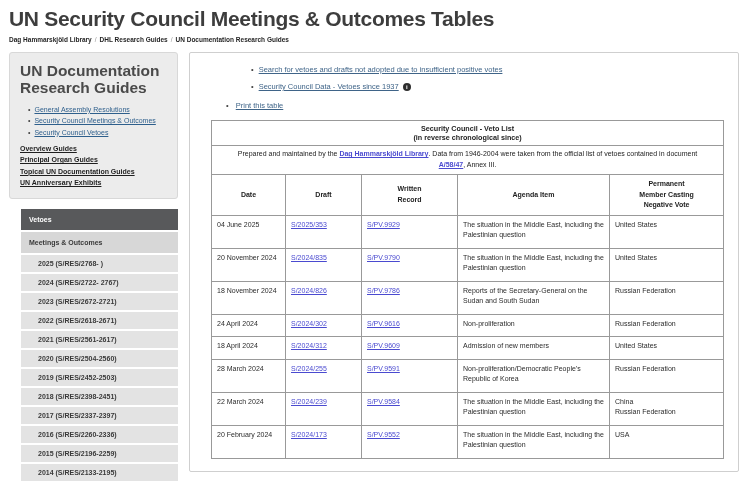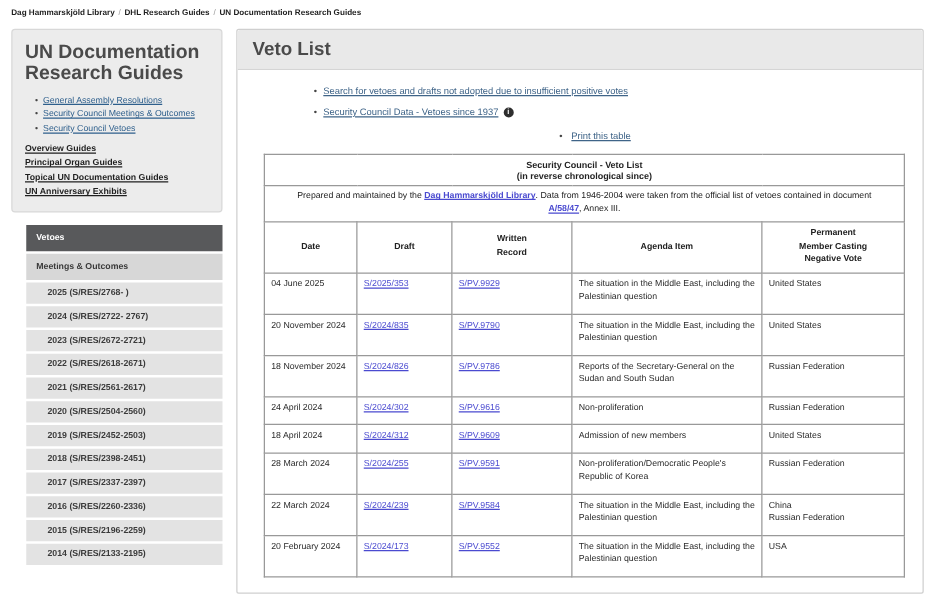--- a/index.html
+++ b/index.html
@@ -59,21 +59,21 @@
     background: #e9e9e9; border-bottom: 1px solid #d5d5d5;
     padding: 7px 12px; font-size: 15px; font-weight: bold; color: #4a4a4a;
     border-radius: 2px 2px 0 0;
   }
   .panel-body { padding: 10px 12px 12px 12px; }
 
   .inner-links { list-style: none; margin: 2px 0 0 0; padding: 0 0 0 37px; }
   .inner-links li { margin-bottom: 8px; font-size: 7.5px; margin-left: 12px; }
   .inner-links li::before { content: "•"; color: #444; margin-right: 5px; }
   .inner-links a { color: #3f6488; text-decoration: underline; }
-  .print-row { margin: 10px 0 10px 0; padding-left: 24px; font-size: 7.5px; text-align: center; }
+  .print-row { margin: 10px 0 10px 0; padding-left: 24px; font-size: 7.5px; }
   .print-row::before { content: "•"; color: #444; margin-right: 5px; }
   .print-row a { color: #3f6488; text-decoration: underline; }
 
   .info-icon {
     display: inline-block; width: 8px; height: 8px; margin-left: 4px;
     background: #2e2e2e; color: #fff; border-radius: 50%;
     font-size: 6px; line-height: 8px; text-align: center;
     font-weight: bold; font-style: normal; vertical-align: middle;
   }
 
@@ -88,20 +88,21 @@
     font-size: 7px; color: #222; white-space: pre-line; line-height: 1.5;
   }
   .veto-table td { padding: 4px 5px 7px 5px; vertical-align: top; font-size: 7px; line-height: 1.5; color: #2b2b2b; }
   .veto-table a.tbl-link { color: #4a4ad0; text-decoration: underline; }
   td.vetoer-cell, td.agenda-cell { white-space: pre-line; }
 </style>
 </head>
 <body>
 
 <header class="page-header">
+  <h1 class="page-title">UN Security Council Meetings &amp; Outcomes Tables</h1>
   <nav class="breadcrumb">
     <a>Dag Hammarskjöld Library</a><span class="sep">/</span><a>DHL Research Guides</a><span class="sep">/</span><a>UN Documentation Research Guides</a>
   </nav>
 </header>
 
 <div class="layout">
 
   <aside class="sidebar">
     <div class="guide-box">
       <h2 class="guide-box-title">UN Documentation Research Guides</h2>
@@ -131,21 +132,20 @@
           <div class="nav-item year">2018 (S/RES/2398-2451)</div>
           <div class="nav-item year">2017 (S/RES/2337-2397)</div>
           <div class="nav-item year">2016 (S/RES/2260-2336)</div>
           <div class="nav-item year">2015 (S/RES/2196-2259)</div>
           <div class="nav-item year">2014 (S/RES/2133-2195)</div>
         </div>
     </nav>
   </aside>
 
   <section class="main-panel">
-    <div class="panel-header">Veto List</div>
     <div class="panel-body">
 
       <ul class="inner-links" id="resource-links">
           <li><a>Search for vetoes and drafts not adopted due to insufficient positive votes</a></li>
           <li><a>Security Council Data - Vetoes since 1937</a><span class="info-icon">i</span></li>
         </ul>
       <div class="print-row">
         <a>Print this table</a>
       </div>
 

